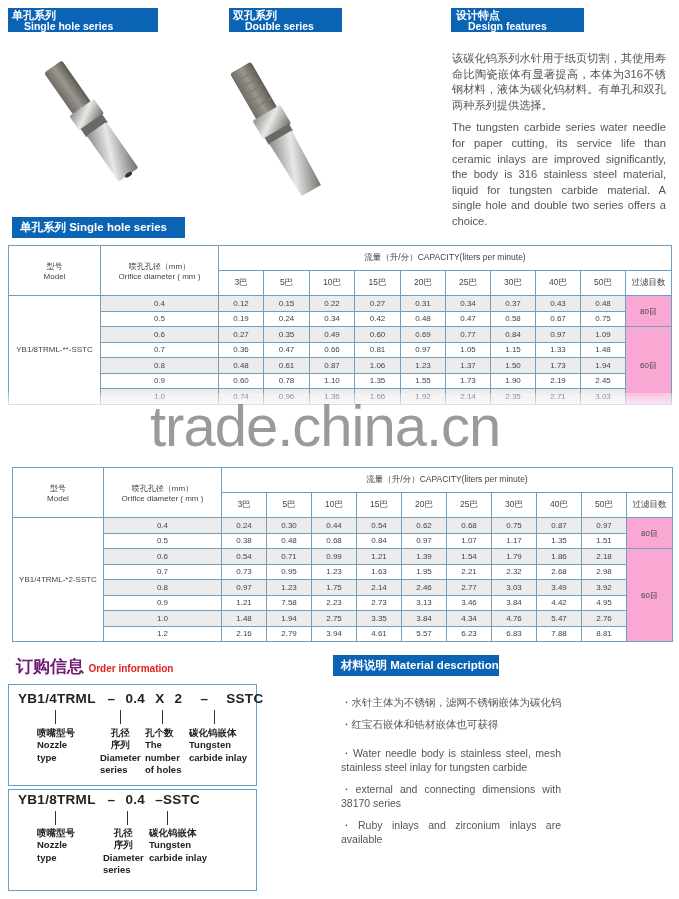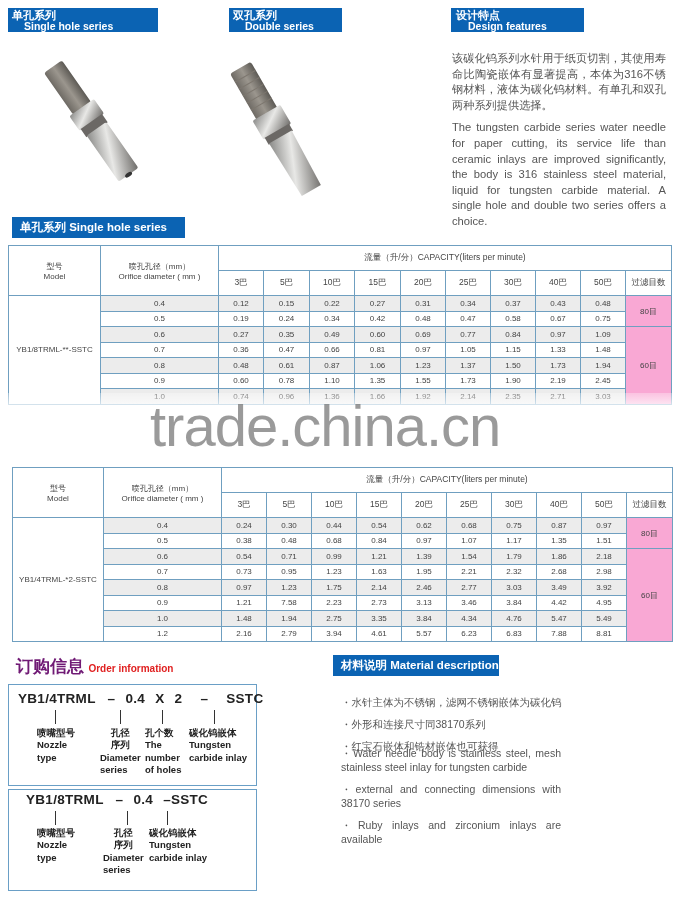--- a/index.html
+++ b/index.html
@@ -371,21 +371,21 @@
       <tr class="row shade">
         <td class="v">1.0</td>
         <td class="v">1.48</td>
         <td class="v">1.94</td>
         <td class="v">2.75</td>
         <td class="v">3.35</td>
         <td class="v">3.84</td>
         <td class="v">4.34</td>
         <td class="v">4.76</td>
         <td class="v">5.47</td>
-        <td class="v">5.49</td>
+        <td class="v">2.76</td>
       </tr>
       <tr class="row">
         <td class="v">1.2</td>
         <td class="v">2.16</td>
         <td class="v">2.79</td>
         <td class="v">3.94</td>
         <td class="v">4.61</td>
         <td class="v">5.57</td>
         <td class="v">6.23</td>
         <td class="v">6.83</td>
@@ -432,21 +432,21 @@
     <span class="c">of holes</span>
   </div>
   <div class="lbl" style="left:180px; top:42px;">
     <span class="c">碳化钨嵌体</span>
     <span class="c">Tungsten</span>
     <span class="c">carbide inlay</span>
   </div>
 </div>
 
 <div class="order-box" style="left:8px; top:789px; width:247px; height:100px;">
-  <div class="code" style="left:9px; top:2px;margin-left:8px;">
+  <div class="code" style="left:9px; top:2px;">
     <span>YB1/8TRML</span>
     <span style="margin-left:8px">–</span>
     <span style="margin-left:6px">0.4</span>
     <span style="margin-left:6px">–SSTC</span>
   </div>
   <div class="tick" style="left:46px; top:21px;"></div>
   <div class="tick" style="left:118px; top:21px;"></div>
   <div class="tick" style="left:158px; top:21px;"></div>
   <div class="lbl" style="left:28px; top:37px;">
     <span class="c">喷嘴型号</span>
@@ -465,20 +465,19 @@
     <span class="c">carbide inlay</span>
   </div>
 </div>
 
 <div class="abs banner-inline" style="left:333px; top:655px; width:166px; box-sizing:border-box;">
   <span>材料说明 Material description</span>
 </div>
 
 <div class="mat-list" style="left:333px; top:687px; width:240px;">
   <div>・水针主体为不锈钢，滤网不锈钢嵌体为碳化钨</div>
-  <div>・外形和连接尺寸同38170系列</div>
   <div>・红宝石嵌体和锆材嵌体也可获得</div>
 </div>
 <div class="mat-list" style="left:333px; top:738px; width:236px;">
   <div>・Water needle body is stainless steel, mesh stainless steel inlay for tungsten carbide</div>
   <div>・external and connecting dimensions with 38170 series</div>
   <div>・Ruby inlays and zirconium inlays are available</div>
 </div>
 
 </body></html>

